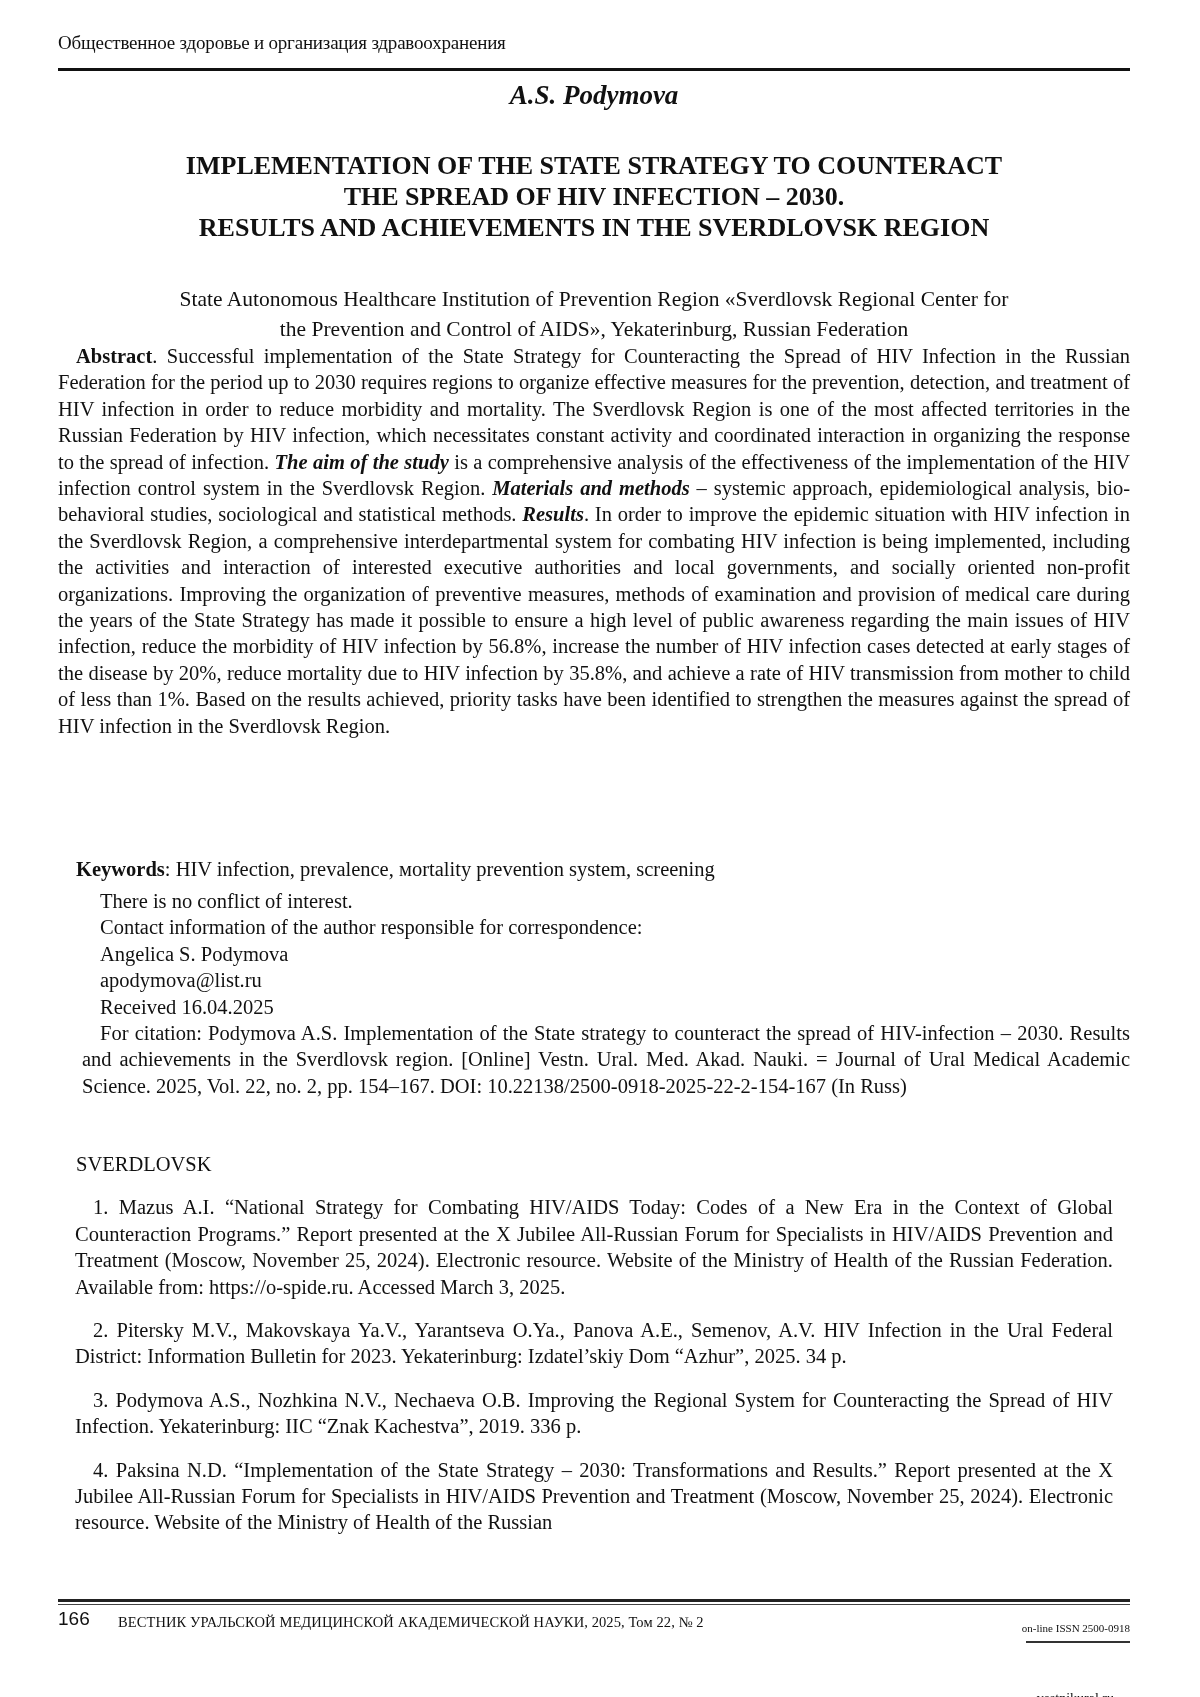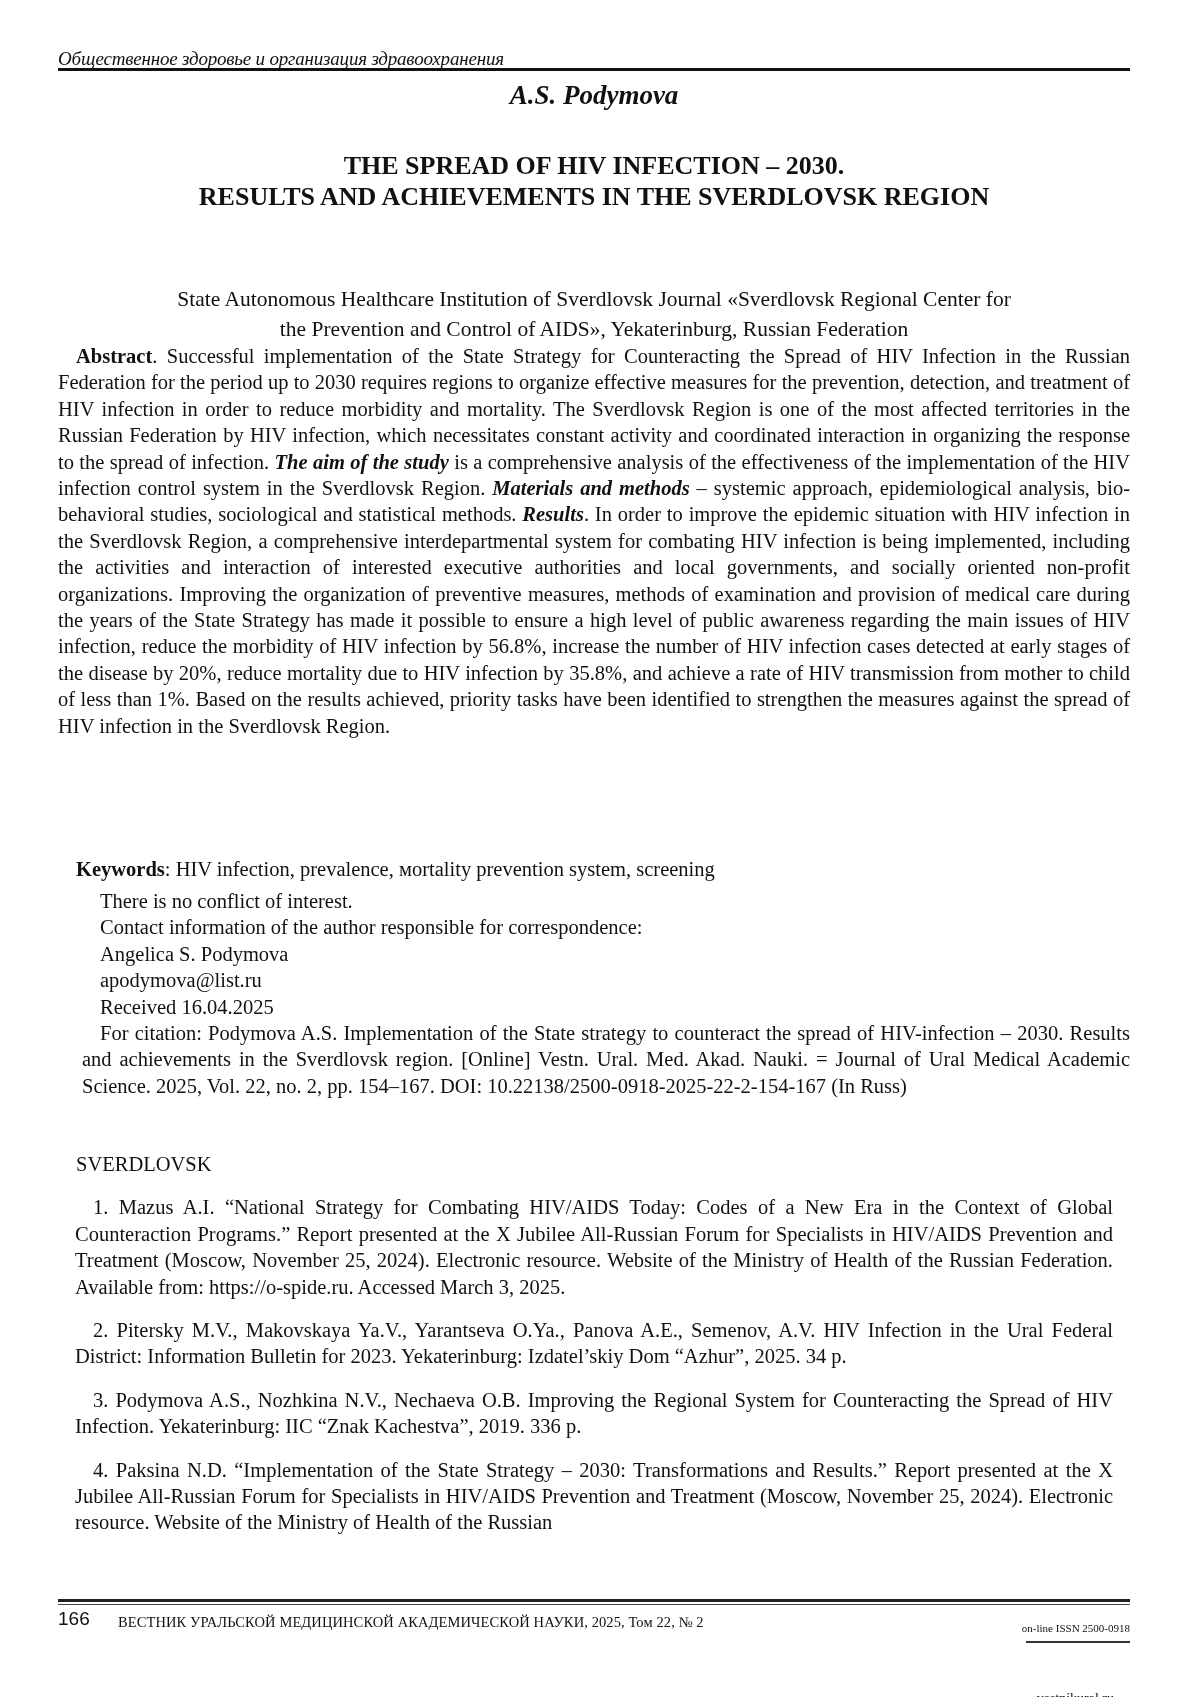--- a/index.html
+++ b/index.html
@@ -2,22 +2,22 @@
 <html><head>
 <meta charset="utf-8">
 <style>
   html, body { margin: 0; padding: 0; background: #ffffff; }
   body {
     width: 1200px; height: 1697px; position: relative; overflow: hidden;
     font-family: "Liberation Serif", "DejaVu Serif", serif; color: #111;
   }
   .page { position: absolute; left: 58px; top: 0; width: 1072px; }
   .running-head {
-    position: absolute; top: 48px; left: 0;
-    font-style: italic; font-size: 19px; letter-spacing: -0.2px;
+    position: absolute; top: 32px; left: 0;
+    font-size: 19px; letter-spacing: -0.2px;
   }
   .head-rule { position: absolute; top: 68px; left: 0; width: 1072px; height: 3px; background: #111; }
   .author {
     position: absolute; top: 80px; left: 0; width: 1072px; text-align: center;
     font-weight: bold; font-style: italic; font-size: 27px;
   }
   .title {
     position: absolute; top: 150px; left: 0; width: 1072px; text-align: center;
     font-weight: bold; font-size: 26px; line-height: 31px;
   }
@@ -53,26 +53,27 @@
 <body>
 
 <div class="page">
 
   <div class="running-head">Общественное здоровье и организация здравоохранения</div>
   <div class="head-rule"></div>
 
   <div class="author">A.S. Podymova</div>
 
   <div class="title">
+    <div>IMPLEMENTATION OF THE STATE STRATEGY TO COUNTERACT</div>
     <div>THE SPREAD OF HIV INFECTION – 2030.</div>
     <div>RESULTS AND ACHIEVEMENTS IN THE SVERDLOVSK REGION</div>
   </div>
 
   <div class="affil">
-    <div>State Autonomous Healthcare Institution of Sverdlovsk Journal «Sverdlovsk Regional Center for</div>
+    <div>State Autonomous Healthcare Institution of Prevention Region «Sverdlovsk Regional Center for</div>
     <div>the Prevention and Control of AIDS», Yekaterinburg, Russian Federation</div>
   </div>
 
   <div class="body-text abstract">
     <p class="indent"><b>Abstract</b><span>. Successful implementation of the State Strategy for Counteracting the Spread of HIV Infection in the Russian Federation for the period up to 2030 requires regions to organize effective measures for the prevention, detection, and treatment of HIV infection in order to reduce morbidity and mortality. The Sverdlovsk Region is one of the most affected territories in the Russian Federation by HIV infection, which necessitates constant activity and coordinated interaction in organizing the response to the spread of infection. </span><b><i>The aim of the study</i></b><span> is a comprehensive analysis of the effectiveness of the implementation of the HIV infection control system in the Sverdlovsk Region. </span><b><i>Materials and methods</i></b><span> – systemic approach, epidemiological analysis, bio-behavioral studies, sociological and statistical methods. </span><b><i>Results</i></b><span>. In order to improve the epidemic situation with HIV infection in the Sverdlovsk Region, a comprehensive interdepartmental system for combating HIV infection is being implemented, including the activities and interaction of interested executive authorities and local governments, and socially oriented non-profit organizations. Improving the organization of preventive measures, methods of examination and provision of medical care during the years of the State Strategy has made it possible to ensure a high level of public awareness regarding the main issues of HIV infection, reduce the morbidity of HIV infection by 56.8%, increase the number of HIV infection cases detected at early stages of the disease by 20%, reduce mortality due to HIV infection by 35.8%, and achieve a rate of HIV transmission from mother to child of less than 1%. Based on the results achieved, priority tasks have been identified to strengthen the measures against the spread of HIV infection in the Sverdlovsk Region.</span></p>
   </div>
 
   <div class="body-text keywords">
     <p class="indent"><b>Keywords</b><span>: HIV infection, prevalence, мortality prevention system, screening</span></p>
   </div>

